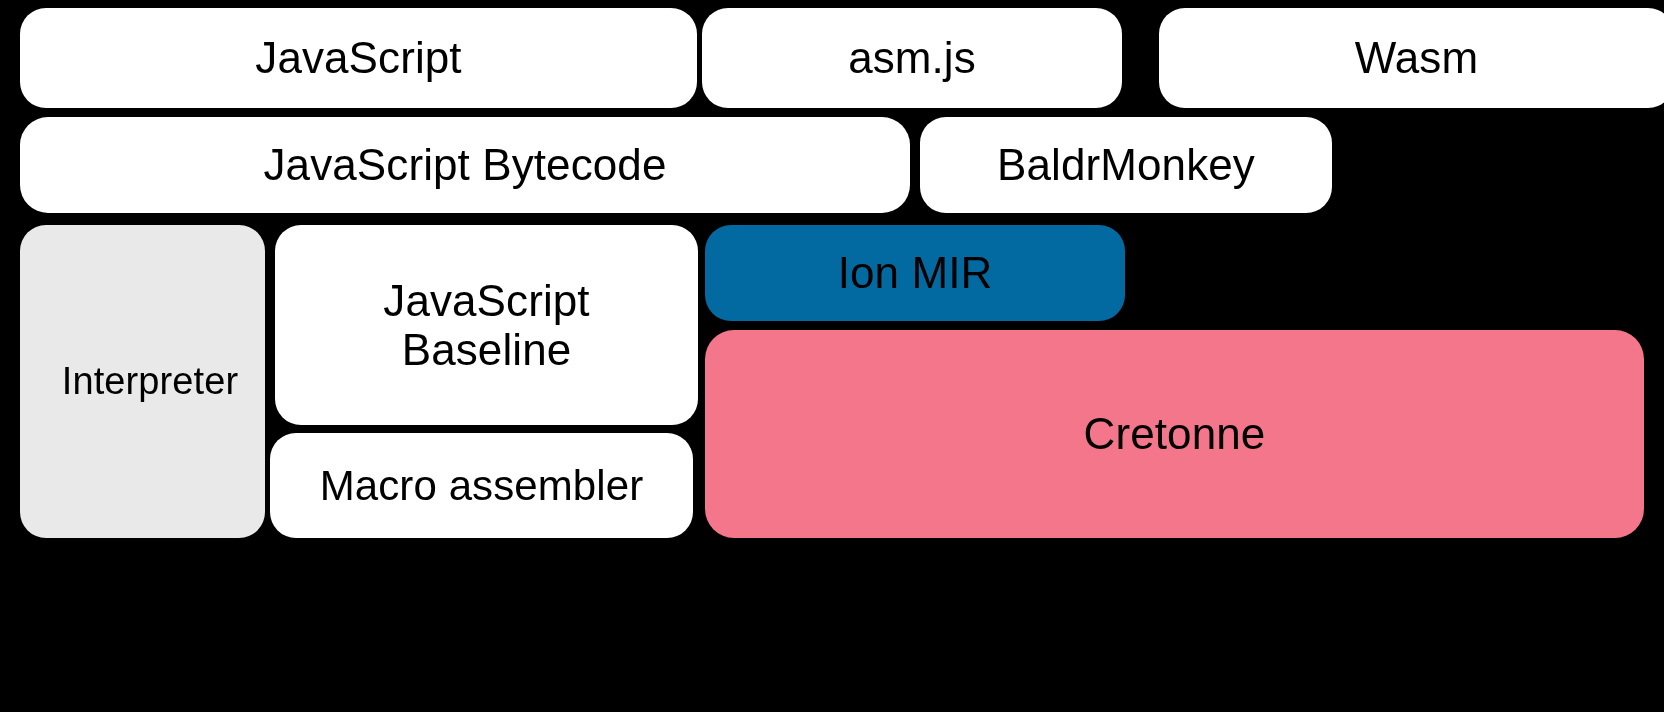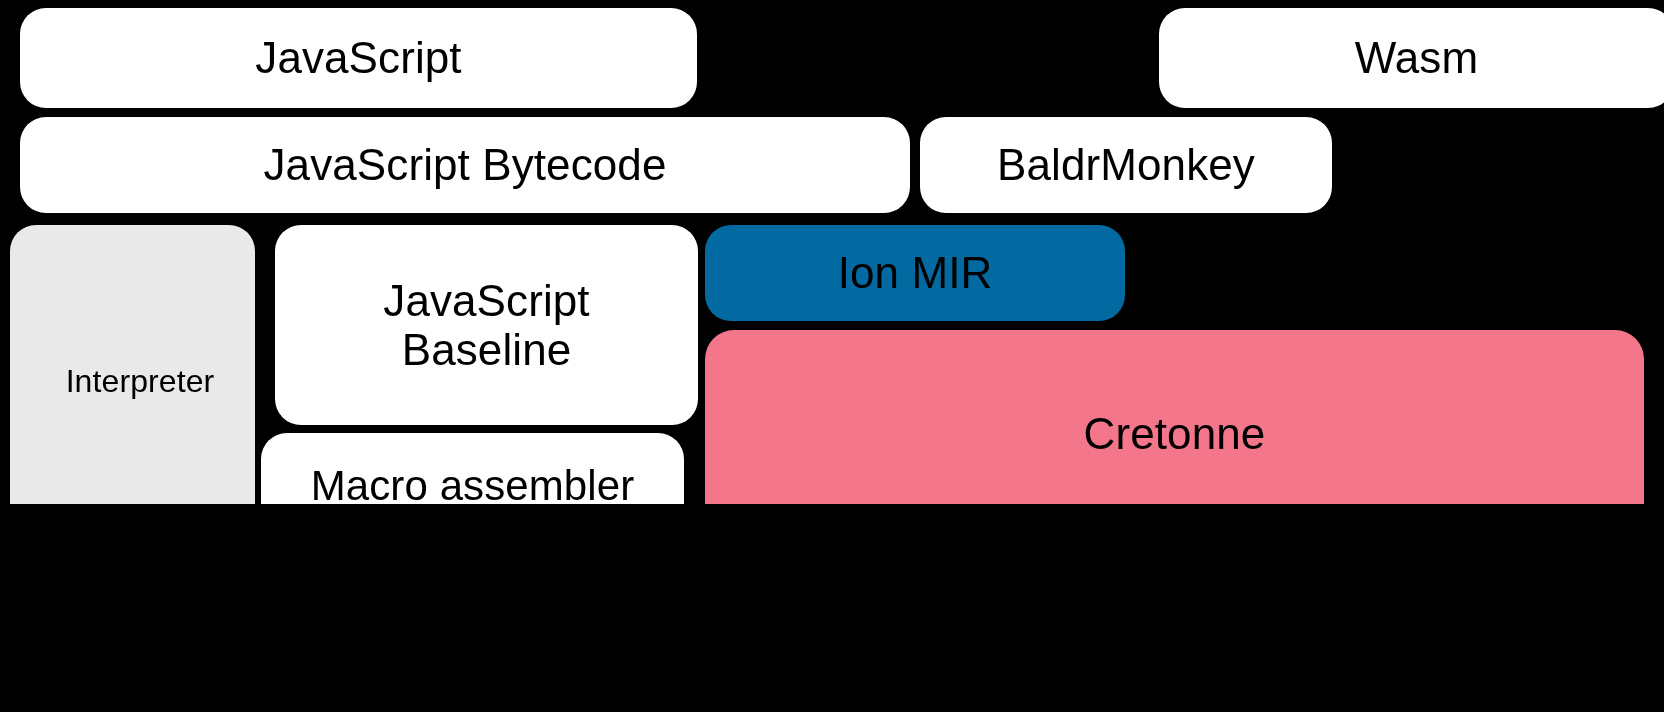--- a/index.html
+++ b/index.html
@@ -7,21 +7,21 @@
     margin: 0;
     padding: 0;
     background: #000000;
   }
   body {
     font-family: "Liberation Sans", sans-serif;
   }
   #diagram {
     position: relative;
     width: 1664px;
-    height: 504px;
+    height: 712px;
     background: #000000;
     overflow: hidden;
   }
   .node {
     position: absolute;
     box-sizing: border-box;
     display: flex;
     align-items: center;
     justify-content: center;
     text-align: center;
@@ -39,40 +39,41 @@
   .fill-gray  { background: #e9e9e9; }
   .fill-green { background: #0369a1; }
   .fill-pink  { background: #f4768a; border-radius: 29px; }
 
   
   .n-javascript       { left: 20px;   top: 8px;   width: 677px; height: 100px; }
   .n-asmjs            { left: 702px;  top: 8px;   width: 420px; height: 100px; }
   .n-wasm             { left: 1159px; top: 8px;   width: 515px; height: 100px; }
 
   
-  .n-js-bytecode      { left: 20px;   top: 117px; width: 890px; height: 96px; }
+  .n-js-bytecode      { left: 20px;   top: 117px; width: 890px; height: 96px; border-radius: 28px; }
   .n-baldrmonkey      { left: 920px;  top: 117px; width: 412px; height: 96px; }
 
   
-  .n-interpreter      { left: 10px;   top: 225px; width: 245px; height: 313px; font-size: 32px; padding-left: 15px; }
+  .n-interpreter      { left: 20px;   top: 225px; width: 245px; height: 313px; font-size: 38px; padding-left: 15px; }
   .n-js-baseline      { left: 275px;  top: 225px; width: 423px; height: 200px; }
-  .n-macro-assembler  { left: 261px;  top: 433px; width: 423px; height: 105px; font-size: 42px; text-align: right; }
+  .n-macro-assembler  { left: 270px;  top: 433px; width: 423px; height: 105px; font-size: 42px; text-align: right; }
   .n-ion-mir          { left: 705px;  top: 225px; width: 420px; height: 96px; }
   .n-cretonne         { left: 705px;  top: 330px; width: 939px; height: 208px; }
 
   
   .n-native-code      { left: 275px;  top: 547px; width: 1369px; height: 101px; }
 </style>
 </head>
 <body>
 
 <div id="diagram">
 
   <div class="node fill-white n-javascript">JavaScript</div>
 
+  <div class="node fill-white n-asmjs">asm.js</div>
 
   <div class="node fill-white n-wasm">Wasm</div>
 
   <div class="node fill-white n-js-bytecode">JavaScript Bytecode</div>
 
   <div class="node fill-white n-baldrmonkey">BaldrMonkey</div>
 
   <div class="node fill-gray n-interpreter">Interpreter</div>
 
   <div class="node fill-white n-js-baseline">JavaScript

